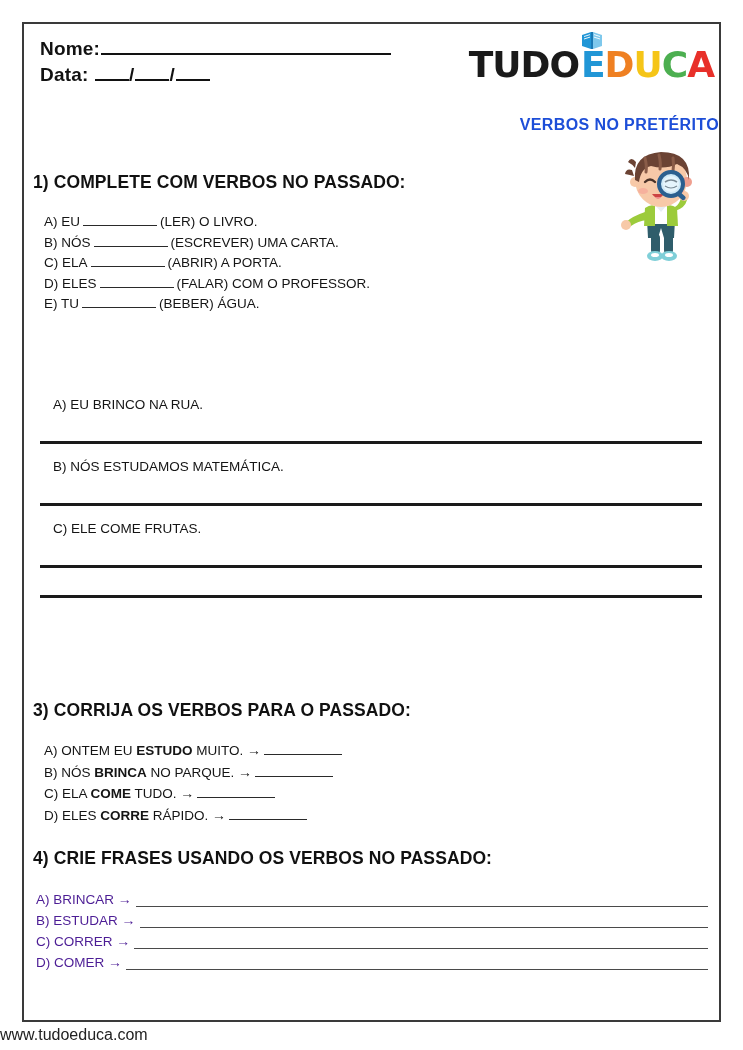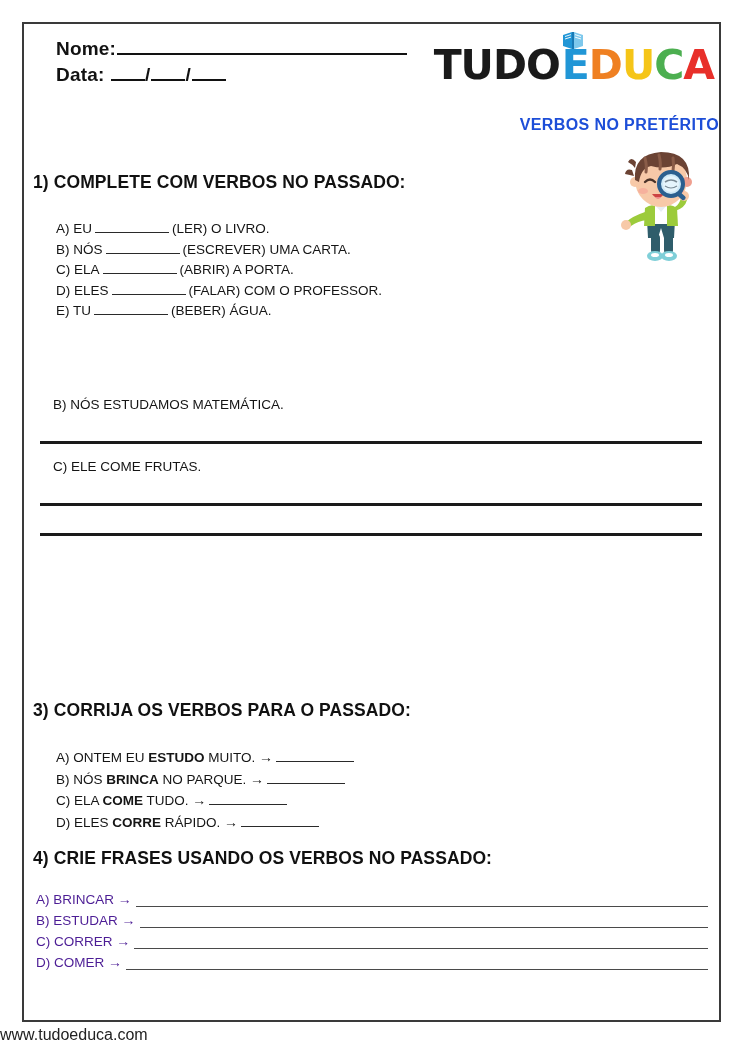--- a/index.html
+++ b/index.html
@@ -26,21 +26,21 @@
     top: 22px;
     width: 699px;
     height: 1000px;
     border: 2px solid #3a3a3a;
     background: #ffffff;
   }
 
   
   .header-block {
     position: absolute;
-    left: 32px;
+    left: 16px;
     top: 12px;
     width: 470px;
   }
   .hdr-line {
     font-size: 19px;
     font-weight: bold;
     color: #121212;
     letter-spacing: .2px;
     white-space: nowrap;
     line-height: 26px;
@@ -60,21 +60,21 @@
   .logo {
     position: absolute;
     right: 5px;
     top: 8px;
     display: flex;
     align-items: flex-end;
     height: 50px;
   }
   .logo-text {
     font-family: "DejaVu Sans", sans-serif;
-    font-size: 41px;
+    font-size: 36px;
     font-weight: bold;
     letter-spacing: -1px;
     line-height: 34px;
     display: flex;
     align-items: flex-end;
   }
   .logo-text span { display: inline-block; }
   .l-tudo { color: #1a1a1a; }
   .l-e    { color: #2196d6; position: relative; padding-left: 2px; }
   .l-d    { color: #ef8022; }
@@ -122,25 +122,24 @@
     letter-spacing: .1px;
     white-space: nowrap;
   }
   #sec1-title { top: 148px; }
   #sec2-title { top: 332px; }
   #sec3-title { top: 676px; }
   #sec4-title { top: 824px; }
 
   .qlist {
     position: absolute;
-    left: 32px;
+    left: 20px;
     font-size: 13.5px;
     color: #151515;
     line-height: 20.5px;
-    margin-top: 7px;
   }
   #sec1-list { top: 188px; }
   #sec3-list { top: 716px; }
 
   .qlist .row { white-space: nowrap; }
   .qlist .blank {
     display: inline-block;
     border-bottom: 1.5px solid #2a2a2a;
     height: 11px;
     vertical-align: baseline;
@@ -314,20 +313,24 @@
       <div class="row">
         <span>D) ELES</span><span class="blank b1"></span><span>(FALAR) COM O PROFESSOR.</span>
       </div>
       <div class="row">
         <span>E) TU</span><span class="blank b1"></span><span>(BEBER) ÁGUA.</span>
       </div>
     </div>
 
     <div id="sec2-body">
       <div class="rw-item">
+        <div class="rw-text">A) EU BRINCO NA RUA.</div>
+        <div class="rw-rule"></div>
+      </div>
+      <div class="rw-item">
         <div class="rw-text">B) NÓS ESTUDAMOS MATEMÁTICA.</div>
         <div class="rw-rule"></div>
       </div>
       <div class="rw-item">
         <div class="rw-text">C) ELE COME FRUTAS.</div>
         <div class="rw-rule"></div>
       </div>
       <div class="rw-item">
         <div class="rw-rule"></div>
       </div>

